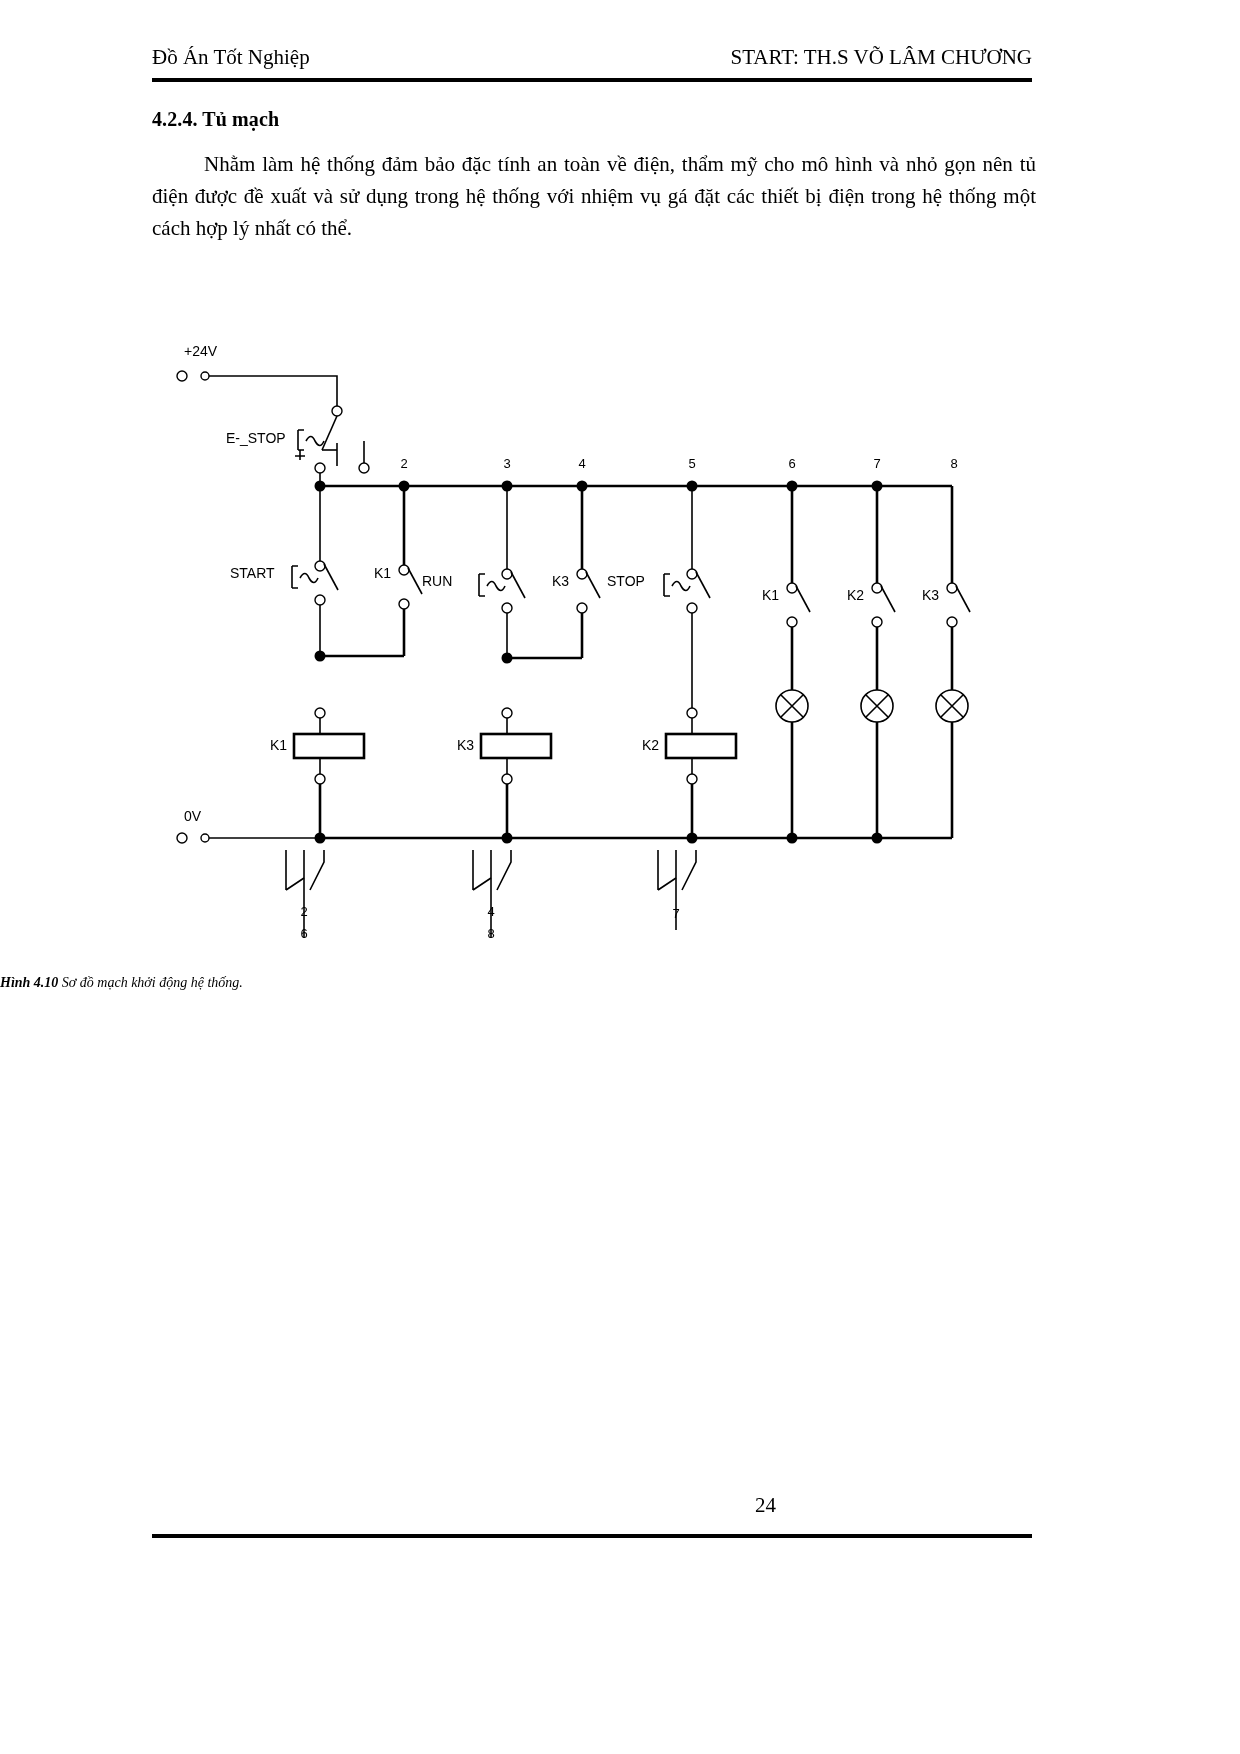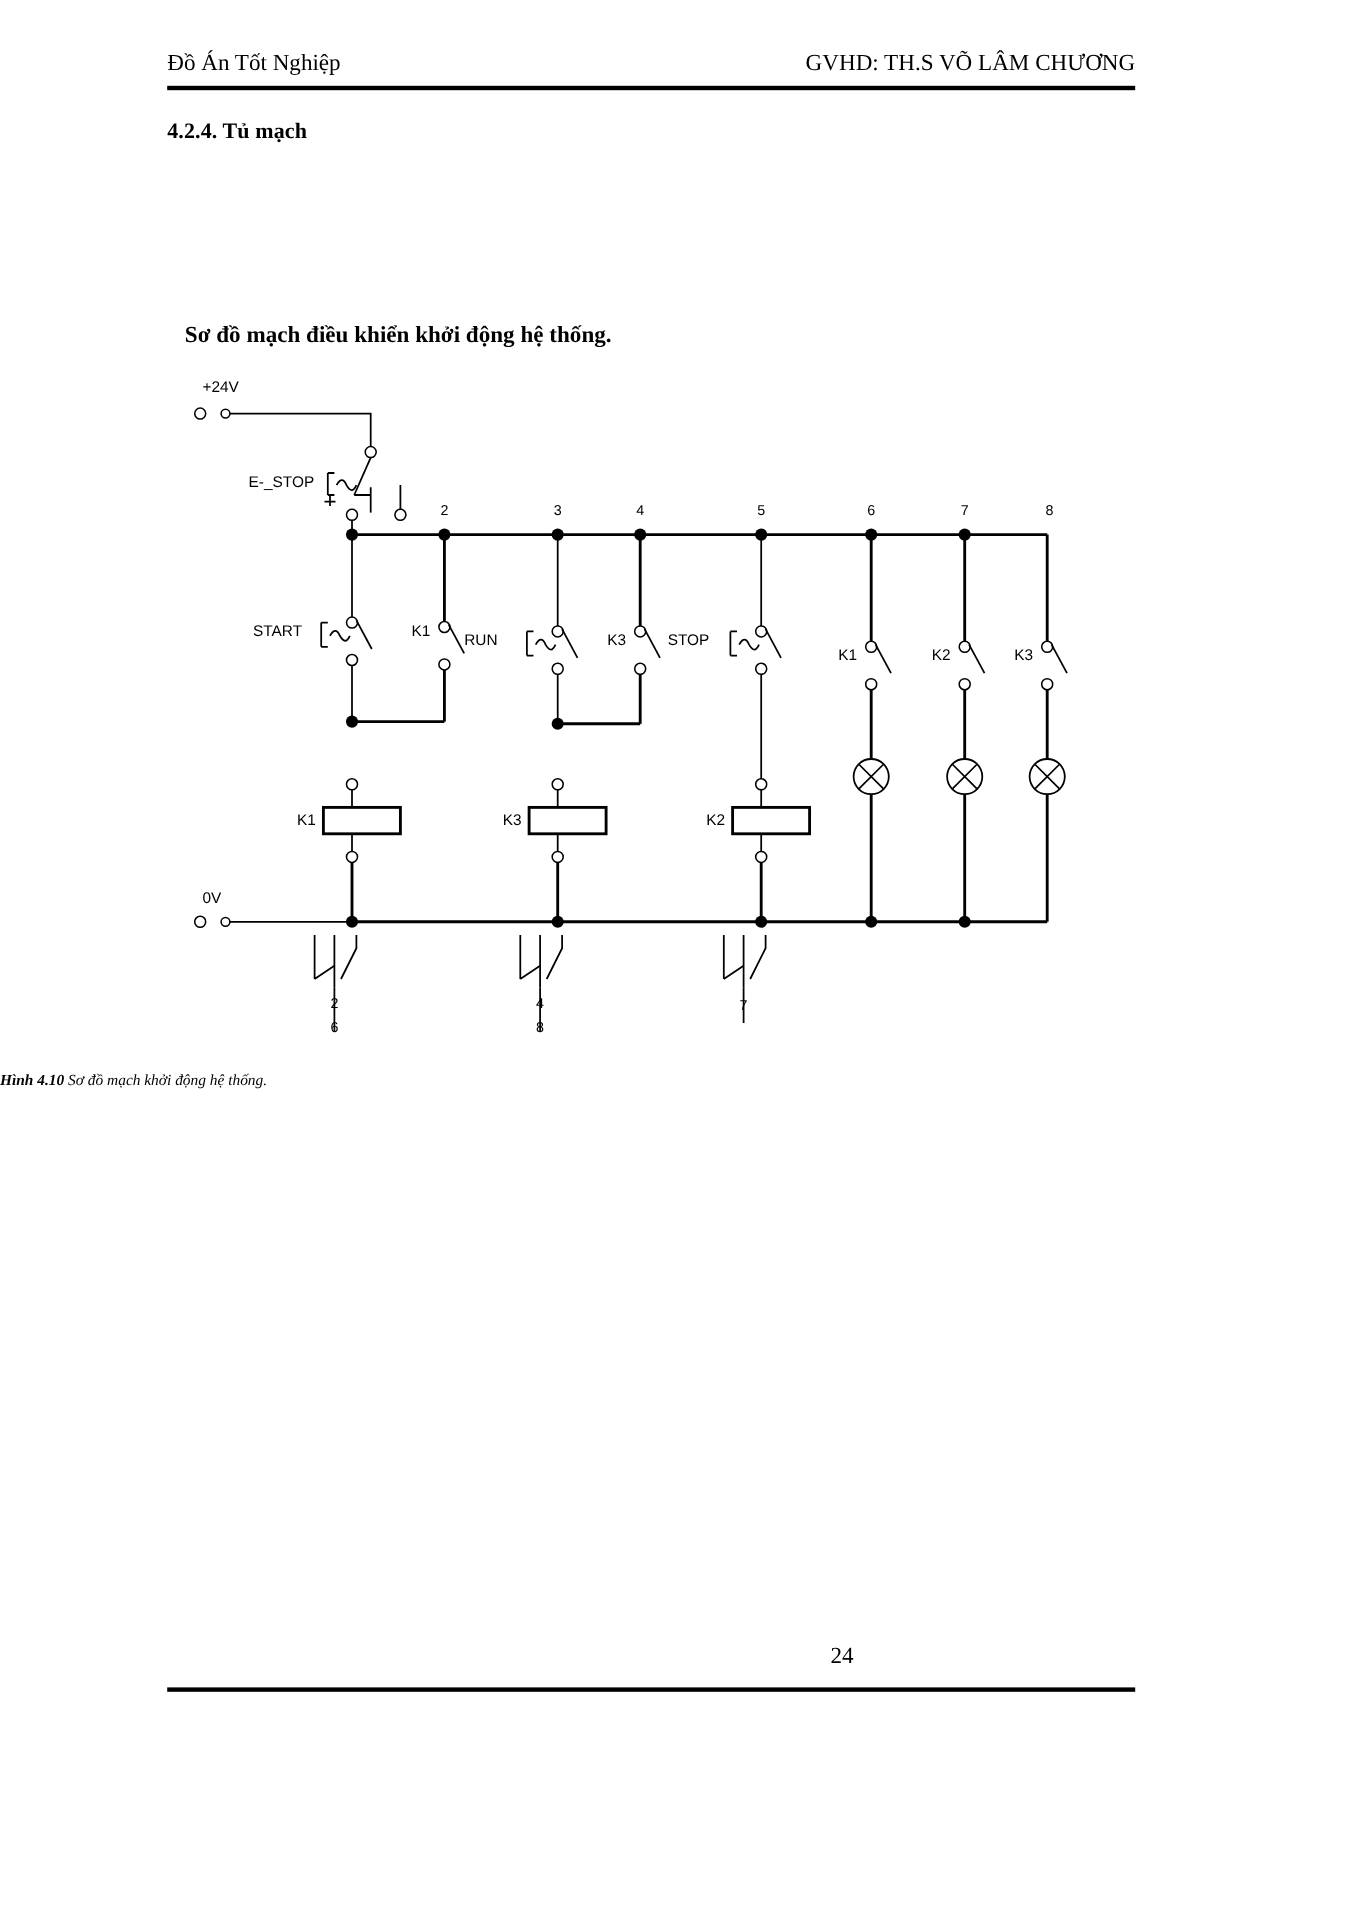--- a/index.html
+++ b/index.html
@@ -120,29 +120,29 @@
     margin-left: 12px;
   }
 </style>
 </head>
 <body>
 
 <div class="page">
 
   <div class="header">
     <span>Đồ Án Tốt Nghiệp</span>
-    <span>GVHD: TH.S VÕ LÂM CHƯƠNG</span>
+    <span>START: TH.S VÕ LÂM CHƯƠNG</span>
   </div>
   <div class="header-rule"></div>
 
   <div class="section-heading">4.2.4. Tủ mạch</div>
 
-
-
-  <div class="bold-heading">Sơ đồ mạch điều khiển khởi động hệ thống.</div>
+  <div class="para">Nhằm làm hệ thống đảm bảo đặc tính an toàn về điện, thẩm mỹ cho mô hình và nhỏ gọn nên tủ điện được đề xuất và sử dụng trong hệ thống với nhiệm vụ gá đặt các thiết bị điện trong hệ thống một cách hợp lý nhất có thể.</div>
+
+
 
   <div class="figure">
     <svg width="884" height="620" viewBox="0 0 884 620" xmlns="http://www.w3.org/2000/svg">
       <defs>
         <style>
           .w { stroke:#000; stroke-width:1.6; fill:none; }
           .wb { stroke:#000; stroke-width:2.6; fill:none; }
           .term { stroke:#000; stroke-width:1.4; fill:#fff; }
           .node { fill:#000; }
           .lbl { font-family:"Liberation Sans","DejaVu Sans",sans-serif; font-size:13px; fill:#000; }

